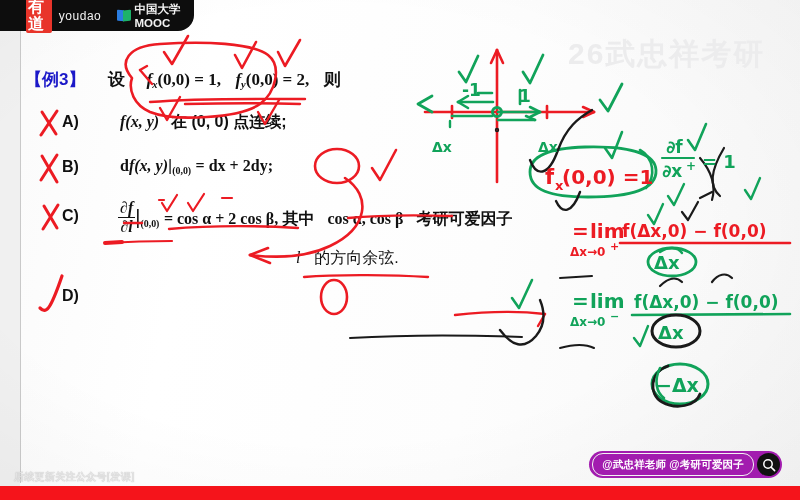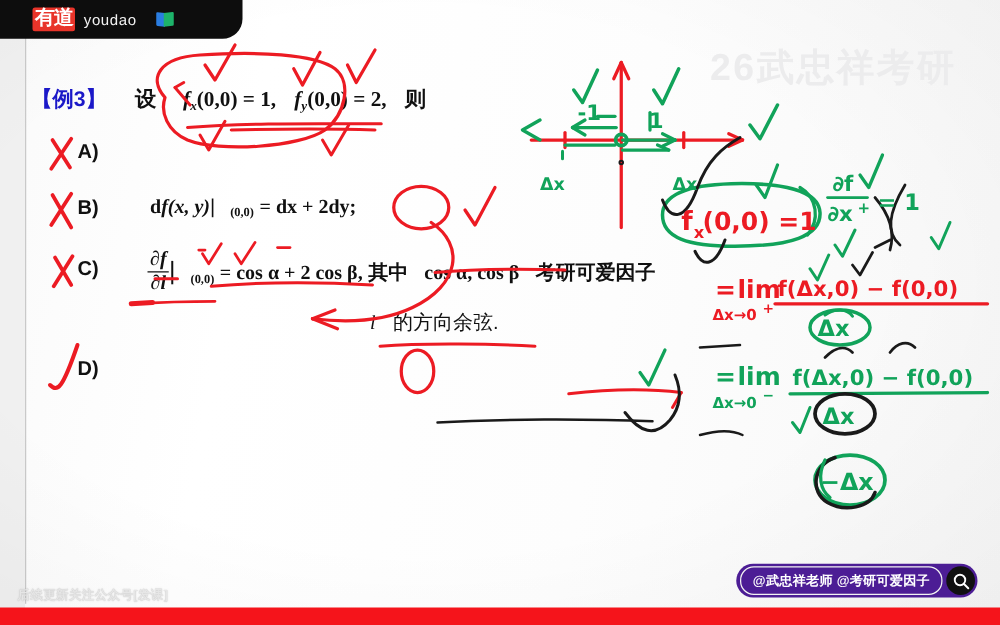--- a/index.html
+++ b/index.html
@@ -37,36 +37,36 @@
   
   .wm-big{position:absolute;left:568px;top:34px;font-size:30px;font-weight:700;
     color:#ececed;letter-spacing:2px;white-space:nowrap;z-index:2;}
   .wm-bl{position:absolute;left:14px;bottom:18px;z-index:35;line-height:1.12;}
   .wm-bl div{font-size:10px;font-weight:700;color:#e6e6e6;
     text-shadow:0 0 1px rgba(120,120,120,.55);letter-spacing:.3px;white-space:nowrap;}
 
   
   .redbar{position:absolute;left:0;bottom:0;width:800px;height:14px;background:#f5141b;z-index:45;}
   .handle-pill{position:absolute;right:18px;bottom:22px;height:27px;z-index:46;
-    background:#4c1d95;border-radius:14px;display:flex;align-items:center;padding:0 2px 0 0;}
+    background:#a21caf;border-radius:14px;display:flex;align-items:center;padding:0 2px 0 0;}
   .handle-inner{height:21px;margin:0 0 0 3px;border:1.4px solid #f2f2f2;border-radius:11px;
     display:flex;align-items:center;padding:0 9px;}
   .handle-txt{font-size:10.5px;color:#fff;font-weight:700;white-space:nowrap;letter-spacing:.2px;}
   .srch-circ{width:23px;height:23px;border-radius:50%;background:#111;margin-left:3px;
     display:flex;align-items:center;justify-content:center;}
 
   
   .ptxt{position:absolute;color:#101010;white-space:nowrap;z-index:10;}
   .ex-tag{position:absolute;left:25px;top:68px;font-size:17px;font-weight:700;color:#1b18c8;z-index:10;text-align:right;}
   .stmt{left:108px;top:68px;font-size:17px;font-weight:700;}
   .opt-l{font-size:16px;font-weight:700;}
   .mathi{font-style:italic;font-family:"Liberation Serif","DejaVu Serif",serif;}
   .mser{font-family:"Liberation Serif","DejaVu Serif",serif;}
   .sub{font-size:.62em;vertical-align:-0.28em;font-style:italic;}
-  .subn{font-size:.62em;vertical-align:-0.28em;margin-left:12px;}
+  .subn{font-size:.62em;vertical-align:-0.28em;}
 
   
   .frac{display:inline-block;text-align:center;vertical-align:-0.52em;line-height:1.02;}
   .frac .nu{display:block;border-bottom:1.4px solid #101010;padding:0 2px 1px;}
   .frac .de{display:block;padding:1px 2px 0;}
 
   
   svg.ink{position:absolute;left:0;top:0;width:800px;height:500px;z-index:20;pointer-events:none;}
   .ink path,.ink line,.ink polyline,.ink ellipse,.ink circle{fill:none;stroke-linecap:round;stroke-linejoin:round;}
   .r{stroke:#ec1b23;}
@@ -93,20 +93,25 @@
     <span>设</span>
     <span style="display:inline-block;width:12px"></span>
     <span class="mathi">f</span><span class="sub mathi">x</span><span class="mser">(0,0) = 1,</span>
     <span style="display:inline-block;width:5px"></span>
     <span class="mathi">f</span><span class="sub mathi">y</span><span class="mser">(0,0) = 2,</span>
     <span style="display:inline-block;width:5px"></span>
     <span>则</span>
   </div>
 
   <div class="ptxt opt-l" style="left:62px;top:113px;">A)</div>
+  <div class="ptxt" style="left:120px;top:112px;font-size:16px;font-weight:700;">
+    <span class="mathi">f</span><span class="mathi mser">(x, y)</span>
+    <span style="display:inline-block;width:3px"></span>
+    <span>在 (0, 0) 点连续;</span>
+  </div>
 
   <div class="ptxt opt-l" style="left:62px;top:158px;">B)</div>
   <div class="ptxt" style="left:120px;top:157px;font-size:16px;font-weight:700;">
     <span class="mser">d</span><span class="mathi">f</span><span class="mathi mser">(x, y)</span><span style="font-weight:400;">|</span><span class="subn mser">(0,0)</span>
     <span class="mser">= dx + 2dy;</span>
   </div>
 
   <div class="ptxt opt-l" style="left:62px;top:207px;">C)</div>
   <div class="ptxt" style="left:118px;top:200px;font-size:16px;font-weight:700;">
     <span class="frac mathi">
@@ -298,20 +303,21 @@
 
   <div class="vign"></div>
 
   <div class="logobar">
     <span class="yd-mark">有道</span>
     <span class="yd-word">youdao</span>
     <span class="mooc-ic">
         <i class="a"></i>
         <i class="b"></i>
       </span>
+    <span class="mooc-word">中国大学MOOC</span>
   </div>
 
   <div class="wm-bl">
     <div>后续更新关注公众号[发课]</div>
   </div>
 
   <div class="handle-pill">
     <div class="handle-inner">
       <span class="handle-txt">@武忠祥老师 @考研可爱因子</span>
     </div>

